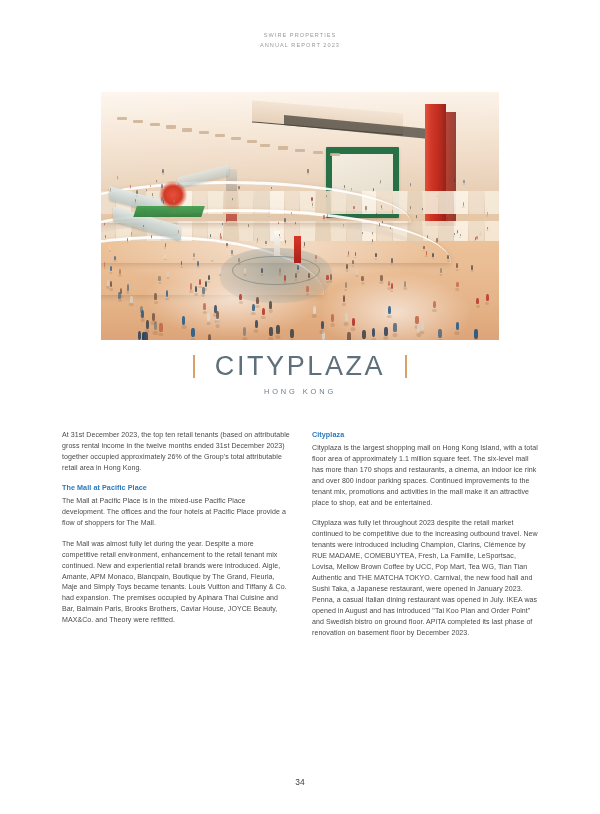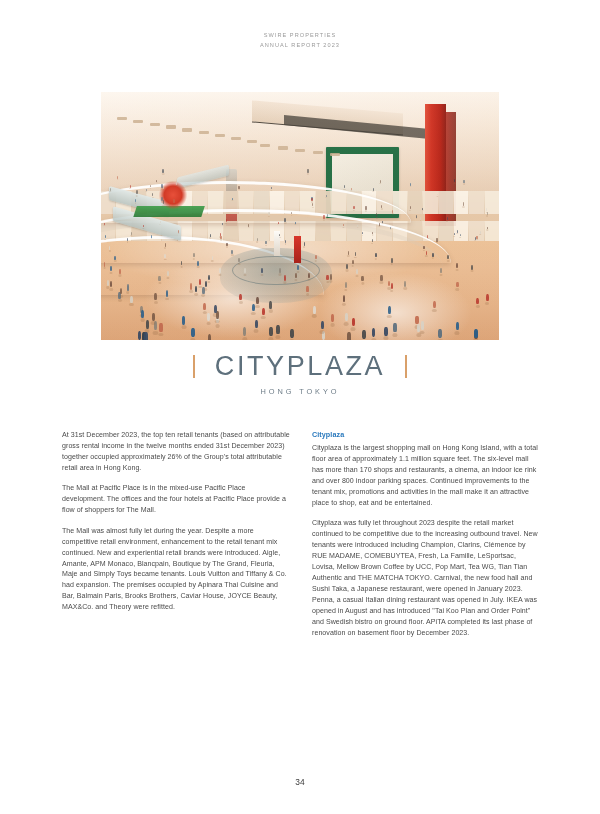--- a/index.html
+++ b/index.html
@@ -565,27 +565,28 @@
       <div class="person" style="left: 42.6778%; top: 38.4602%; width: 0.885629px; height: 2.10864px; background: rgb(58, 74, 99); opacity: 0.58;"></div>
     </div>
 </div>
 
 <div class="title-block">
   <div class="title-row">
     <span class="tick"></span>
     <span class="title-main">CITYPLAZA</span>
     <span class="tick"></span>
   </div>
-  <div class="title-sub">HONG TOKYO</div>
+  <div class="title-sub">HONG KONG</div>
 </div>
 
 <div class="cols">
 
   <div class="col">
     <p class="body">At 31st December 2023, the top ten retail tenants (based on attributable gross rental income in the twelve months ended 31st December 2023) together occupied approximately 26% of the Group's total attributable retail area in Hong Kong.</p>
+    <h3 class="sub">The Mall at Pacific Place</h3>
     <p class="body">The Mall at Pacific Place is in the mixed-use Pacific Place development. The offices and the four hotels at Pacific Place provide a flow of shoppers for The Mall.</p>
     <p class="body">The Mall was almost fully let during the year. Despite a more competitive retail environment, enhancement to the retail tenant mix continued. New and experiential retail brands were introduced. Aigle, Amante, APM Monaco, Blancpain, Boutique by The Grand, Fleuria, Maje and Simply Toys became tenants. Louis Vuitton and Tiffany &amp; Co. had expansion. The premises occupied by Apinara Thai Cuisine and Bar, Balmain Paris, Brooks Brothers, Caviar House, JOYCE Beauty, MAX&amp;Co. and Theory were refitted.</p>
   </div>
 
   <div class="col">
     <h3 class="sub">Cityplaza</h3>
     <p class="body">Cityplaza is the largest shopping mall on Hong Kong Island, with a total floor area of approximately 1.1 million square feet. The six-level mall has more than 170 shops and restaurants, a cinema, an indoor ice rink and over 800 indoor parking spaces. Continued improvements to the tenant mix, promotions and activities in the mall make it an attractive place to shop, eat and be entertained.</p>
     <p class="body">Cityplaza was fully let throughout 2023 despite the retail market continued to be competitive due to the increasing outbound travel. New tenants were introduced including Champion, Clarins, Clémence by RUE MADAME, COMEBUYTEA, Fresh, La Famille, LeSportsac, Lovisa, Mellow Brown Coffee by UCC, Pop Mart, Tea WG, Tian Tian Authentic and THE MATCHA TOKYO. Carnival, the new food hall and Sushi Taka, a Japanese restaurant, were opened in January 2023. Penna, a casual Italian dining restaurant was opened in July. IKEA was opened in August and has introduced "Tai Koo Plan and Order Point" and Swedish bistro on ground floor. APiTA completed its last phase of renovation on basement floor by December 2023.</p>
   </div>
 

